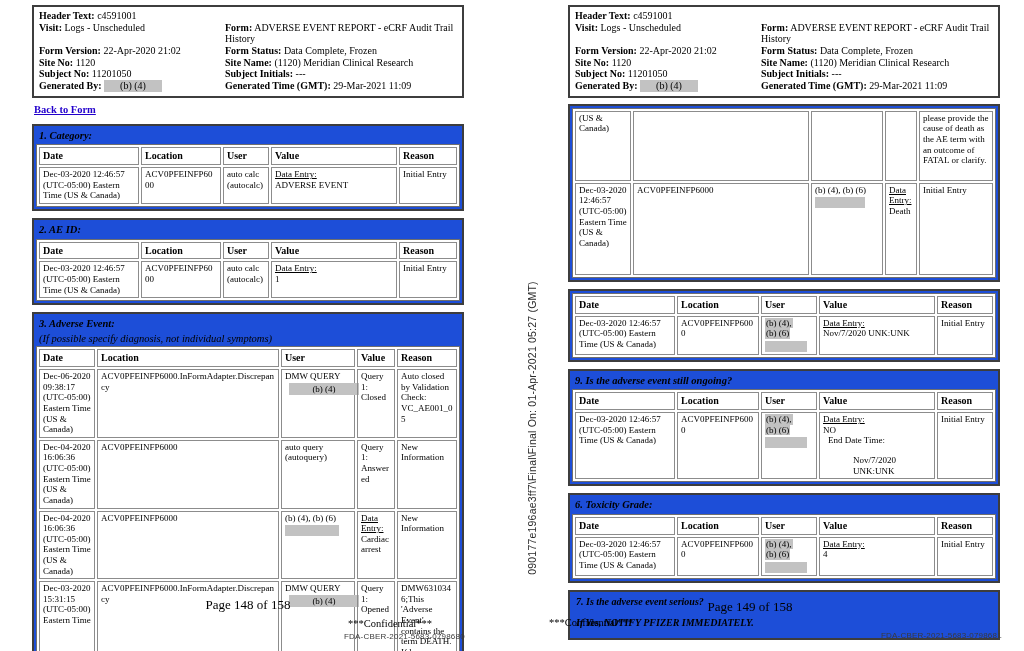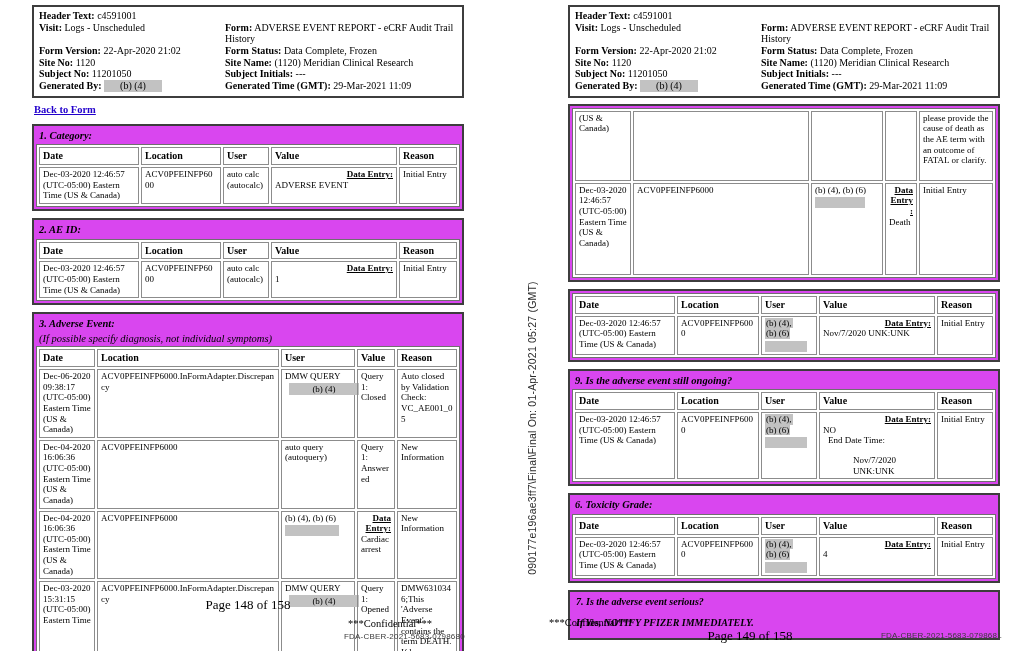--- a/index.html
+++ b/index.html
@@ -14,33 +14,33 @@
   
   .hdr-box{border:2px solid #3d3d3d;padding:3px 5px 4px 5px;font-size:10px;line-height:1.17;background:#fff;}
   .hdr-row{display:flex;}
   .hdr-cell-l{flex:0 0 186px;}
   .hdr-cell-r{flex:1 1 auto;}
   .lbl{font-weight:bold;}
 
   .backlink{display:inline-block;margin:6px 0 2px 2px;font-size:10.5px;font-weight:bold;
     color:#2200cc;text-decoration:underline;cursor:pointer;}
 
-  .sect{border:2px solid #3d3d3d;margin-top:7px;padding:2px;background:#d946ef;}
+  .sect{border:2px solid #3d3d3d;margin-top:7px;padding:2px;background:#1d4ed8;}
   .sect-title{font-weight:bold;font-style:italic;font-size:10.5px;padding:2px 3px 2px 3px;line-height:1.2;}
   .sect-subtitle{font-weight:normal;font-style:italic;font-size:10.5px;padding:0 3px 2px 3px;line-height:1.1;}
 
   table.audit{border-collapse:separate;border-spacing:2px;width:100%;table-layout:fixed;
     border:1px solid #6f6f6f;background:#fff;}
   table.audit th, table.audit td{
     border:1px solid #8c8c8c;vertical-align:top;text-align:left;
     padding:1px 3px 2px 3px;font-size:9px;line-height:1.18;overflow-wrap:break-word;word-wrap:break-word;}
   table.audit th{font-weight:bold;font-size:10px;padding:2px 3px;}
   td.narrow{word-break:break-word;}
 
-  .de{font-weight:bold;text-decoration:underline;text-align:right;}
+  .de{font-weight:normal;text-decoration:underline;}
   .redact-text{background:#c2c2c2;display:inline-block;padding:0 1px;}
   .redact-box{background:#c2c2c2;height:12px;width:70px;margin:1px 0 0 4px;text-align:center;font-size:9px;line-height:12px;}
   .redact-block{background:#c2c2c2;height:11px;margin-top:2px;}
   .rb-54{width:54px;} .rb-50{width:50px;} .rb-42{width:42px;}
 
   .val-indent1{padding-left:5px;}
   .val-indent2{padding-left:30px;}
   .val-gap{height:9px;}
 
   .serious-box{font-size:10px;font-weight:bold;font-style:italic;padding:4px 6px 6px 6px;line-height:1.25;}
@@ -392,21 +392,21 @@
   </div>
 
   <div class="sect serious-box">
     <div class="para">7. Is the adverse event serious?</div>
     <div class="para">If Yes, NOTIFY PFIZER IMMEDIATELY.</div>
 
   </div>
 </div>
 
 <div class="pageno" style="left:248px;top:597px;">Page 148 of 158</div>
-<div class="pageno" style="left:750px;top:628px;">Page 149 of 158</div>
+<div class="pageno" style="left:750px;top:599px;">Page 149 of 158</div>
 
 <div class="conf" style="left:348px;top:618px;">***Confidential***</div>
 <div class="conf" style="left:549px;top:617px;">***Confidential***</div>
 
 <div class="fda" style="left:344px;top:632px;">FDA-CBER-2021-5683-0798680</div>
 <div class="fda" style="left:881px;top:631px;">FDA-CBER-2021-5683-0798681</div>
 
 <div class="gutter-text">090177e196ae3ff7\Final\Final On: 01-Apr-2021 05:27 (GMT)</div>
 
 </body></html>

